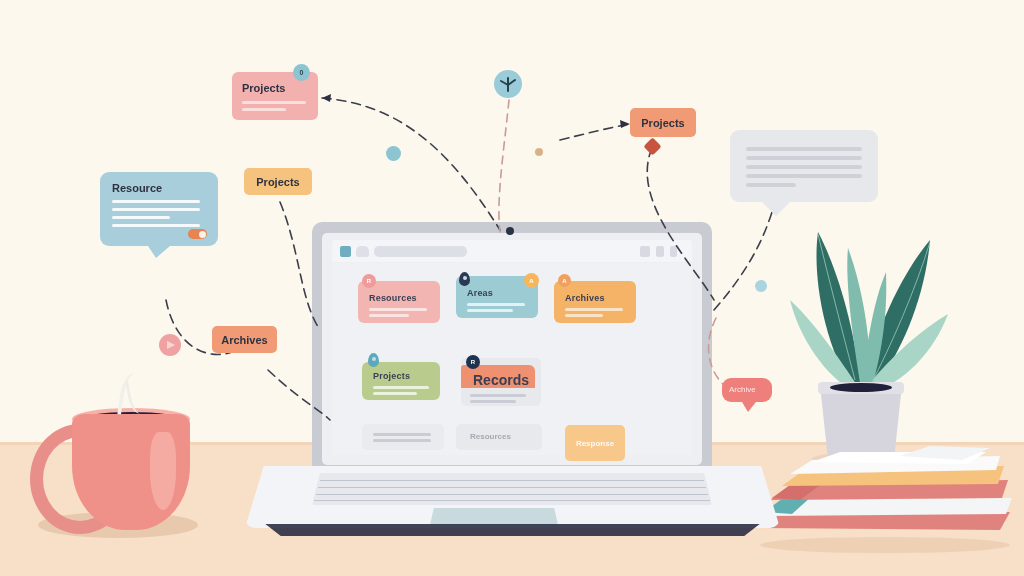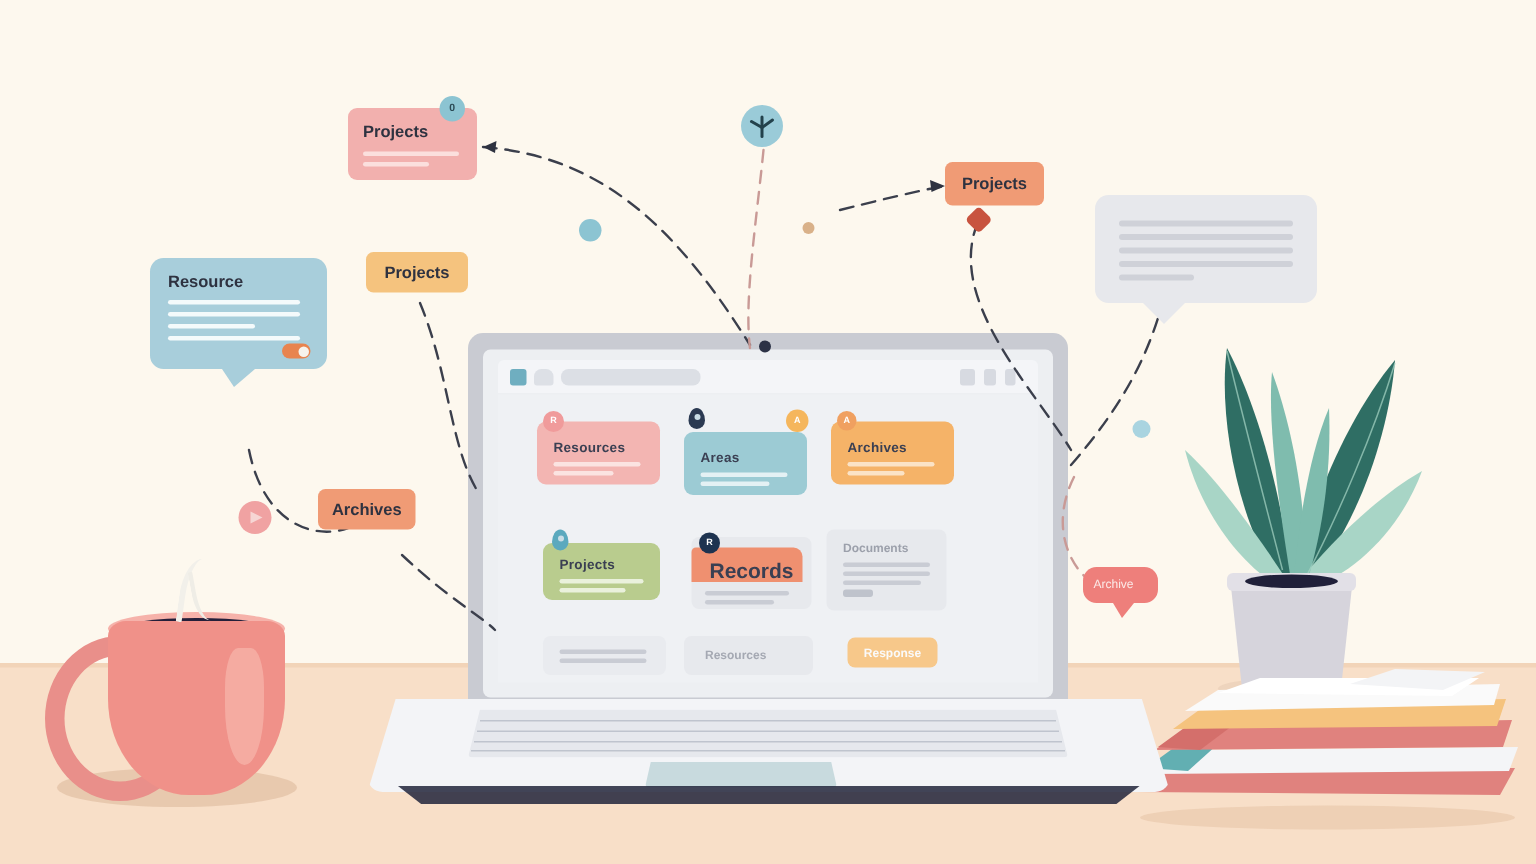--- a/index.html
+++ b/index.html
@@ -134,21 +134,21 @@
 
   <div class="scard" style="left:358px;top:281px;width:82px;height:42px;background:#F3B5B2;">
     <span class="t">Resources</span>
     <span class="ln" style="left:11px;top:27px;width:58px;background:#FBE3E1;"></span>
     <span class="ln" style="left:11px;top:33px;width:40px;background:#FBE3E1;"></span>
   </div>
   <div class="badge" style="left:362px;top:274px;width:14px;height:14px;background:#F09B9B;">
     <span>R</span>
   </div>
 
-  <div class="scard" style="left:456px;top:288px;width:82px;height:42px;background:#9CCBD4;">
+  <div class="scard" style="left:456px;top:276px;width:82px;height:42px;background:#9CCBD4;">
     <span class="t">Areas</span>
     <span class="ln" style="left:11px;top:27px;width:58px;background:#E4F1F4;"></span>
     <span class="ln" style="left:11px;top:33px;width:46px;background:#E4F1F4;"></span>
   </div>
   <div class="pin" style="left:459px;top:272px;"></div>
   <div class="badge" style="left:524px;top:273px;width:15px;height:15px;background:#F5B65C;">
     <span>A</span>
   </div>
 
   <div class="scard" style="left:554px;top:281px;width:82px;height:42px;background:#F5B368;">
@@ -170,36 +170,29 @@
   <div class="gcard" style="left:461px;top:358px;width:80px;height:48px;"></div>
   <div class="folder-tab" style="left:461px;top:365px;width:74px;height:23px;background:#EF9070;">
     <span style="position:absolute;left:12px;top:7px;font-size:14px;font-weight:bold;color:#3A3F52;">Records</span>
   </div>
   <div class="badge" style="left:466px;top:355px;width:14px;height:14px;background:#1E3350;">
     <span>R</span>
   </div>
   <div class="gln" style="left:470px;top:394px;width:56px;"></div>
   <div class="gln" style="left:470px;top:400px;width:46px;"></div>
 
-  <div class="gcard" style="left:551px;top:353px;width:80px;height:54px;">
-    <span style="position:absolute;left:11px;top:8px;font-size:8px;font-weight:bold;color:#9CA0AB;">Documents</span>
-    <span class="gln" style="left:11px;top:22px;width:58px;"></span>
-    <span class="gln" style="left:11px;top:28px;width:58px;"></span>
-    <span class="gln" style="left:11px;top:34px;width:52px;"></span>
-    <span class="gln" style="left:11px;top:40px;width:20px;height:5px;background:#BFC3CC;"></span>
-  </div>
 
   <div class="gcard" style="left:362px;top:424px;width:82px;height:26px;background:#E9EBEF;">
     <span class="gln" style="left:11px;top:9px;width:58px;"></span>
     <span class="gln" style="left:11px;top:15px;width:58px;"></span>
   </div>
   <div class="gcard" style="left:456px;top:424px;width:86px;height:26px;">
     <span style="position:absolute;left:14px;top:8px;font-size:8px;font-weight:bold;color:#A5A9B3;">Resources</span>
   </div>
-  <div class="obtn" style="left:565px;top:425px;width:60px;height:20px;">
+  <div class="obtn" style="left:565px;top:425px;width:60px;height:36px;">
     <span>Response</span>
   </div>
 
   <div class="base"></div>
   <div class="keyboard"></div>
   <div class="keyrow" style="left:320px;top:480px;width:384px;"></div>
   <div class="keyrow" style="left:318px;top:487px;width:388px;"></div>
   <div class="keyrow" style="left:316px;top:494px;width:392px;"></div>
   <div class="keyrow" style="left:314px;top:500px;width:396px;"></div>
   <div class="trackpad"></div>

